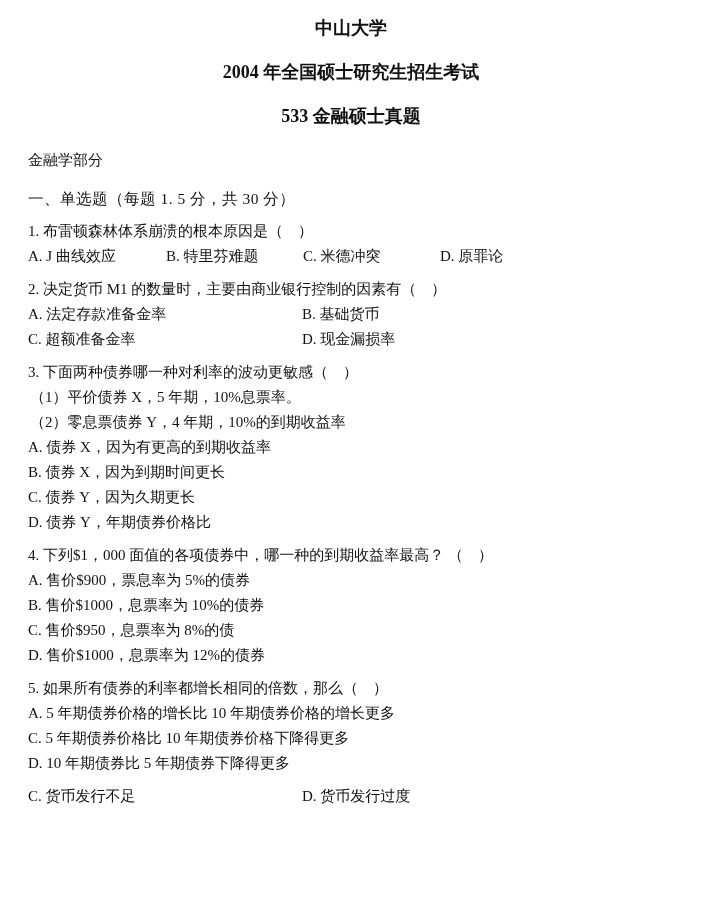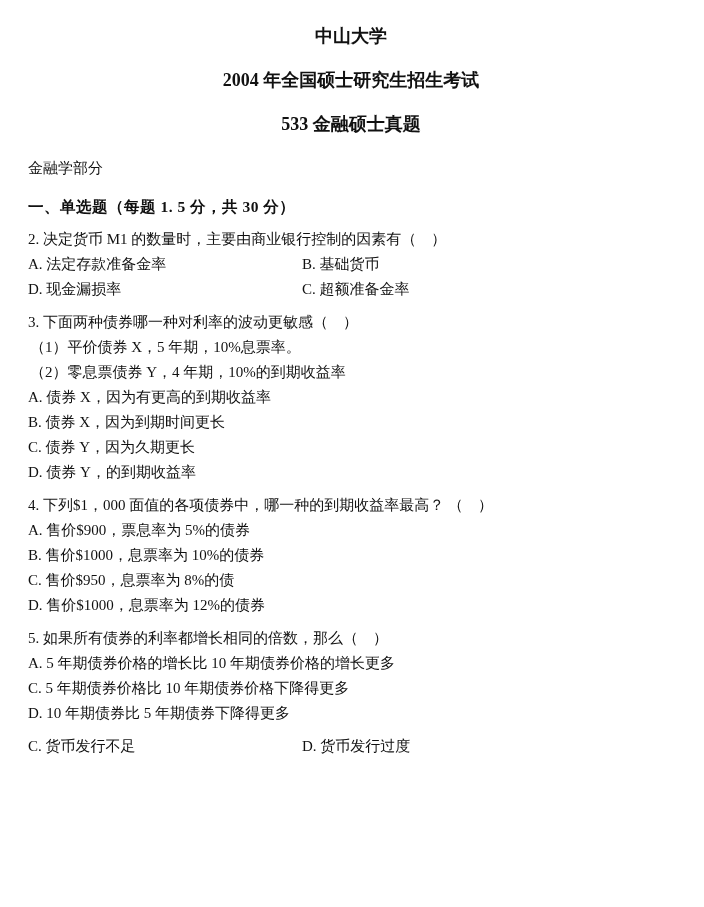--- a/index.html
+++ b/index.html
@@ -11,38 +11,38 @@
     position: relative;
     width: 704px;
     height: 907px;
     margin: 0 auto;
     background: #ffffff;
     color: #111111;
     font-family: "Liberation Serif", "DejaVu Serif", serif;
     font-size: 15px;
     line-height: 25px;
     box-sizing: border-box;
-    padding: 16px 30px 0 28px;
+    padding: 8px 30px 0 28px;
     overflow: hidden;
   }
   .title {
     text-align: center;
     font-weight: bold;
     font-size: 18px;
     line-height: 24px;
     margin: 0 0 20px 0;
     white-space: pre-wrap;
   }
   .title.first { margin-top: 8px; }
   .part-heading {
     font-size: 15px;
     white-space: pre-wrap;
   }
   .section-heading {
-    font-weight: bold;
+    font-weight: normal;
     font-size: 15.5px;
     margin-top: 13px;
     letter-spacing: 0.5px;
     white-space: pre-wrap;
   }
   .question { margin-top: 8px; }
   .line {
     white-space: pre-wrap;
     line-height: 25px;
   }
@@ -60,41 +60,50 @@
 
 <div class="page">
 
   <div class="title first">中山大学</div>
   <div class="title">2004 年全国硕士研究生招生考试</div>
   <div class="title">533 金融硕士真题</div>
 
   <div class="part-heading">金融学部分</div>
   <div class="section-heading">一、单选题（每题 1. 5 分，共 30 分）</div>
 
+  <div class="question">
+    <div class="line">1. 布雷顿森林体系崩溃的根本原因是（    ）</div>
+    <div class="opt-row cols-4">
+      <span class="opt">A. J 曲线效应</span>
+      <span class="opt">B. 特里芬难题</span>
+      <span class="opt">C. 米德冲突</span>
+      <span class="opt">D. 原罪论</span>
+    </div>
+  </div>
 
   <div class="question">
     <div class="line">2. 决定货币 M1 的数量时，主要由商业银行控制的因素有（    ）</div>
     <div class="opt-row cols-2">
       <span class="opt">A. 法定存款准备金率</span>
       <span class="opt">B. 基础货币</span>
     </div>
     <div class="opt-row cols-2">
+      <span class="opt">C. 超额准备金率</span>
       <span class="opt">D. 现金漏损率</span>
-      <span class="opt">C. 超额准备金率</span>
     </div>
   </div>
 
   <div class="question">
     <div class="line">3. 下面两种债券哪一种对利率的波动更敏感（    ）</div>
     <div class="sub-item">（1）平价债券 X，5 年期，10%息票率。</div>
     <div class="sub-item">（2）零息票债券 Y，4 年期，10%的到期收益率</div>
     <div class="line">A. 债券 X，因为有更高的到期收益率</div>
     <div class="line">B. 债券 X，因为到期时间更长</div>
     <div class="line">C. 债券 Y，因为久期更长</div>
-    <div class="line">D. 债券 Y，的到期收益率</div>
+    <div class="line">D. 债券 Y，年期债券价格比</div>
   </div>
 
   <div class="question">
     <div class="line">4. 下列$1，000 面值的各项债券中，哪一种的到期收益率最高？ （    ）</div>
     <div class="line">A. 售价$900，票息率为 5%的债券</div>
     <div class="line">B. 售价$1000，息票率为 10%的债券</div>
     <div class="line">C. 售价$950，息票率为 8%的债</div>
     <div class="line">D. 售价$1000，息票率为 12%的债券</div>
   </div>
 

